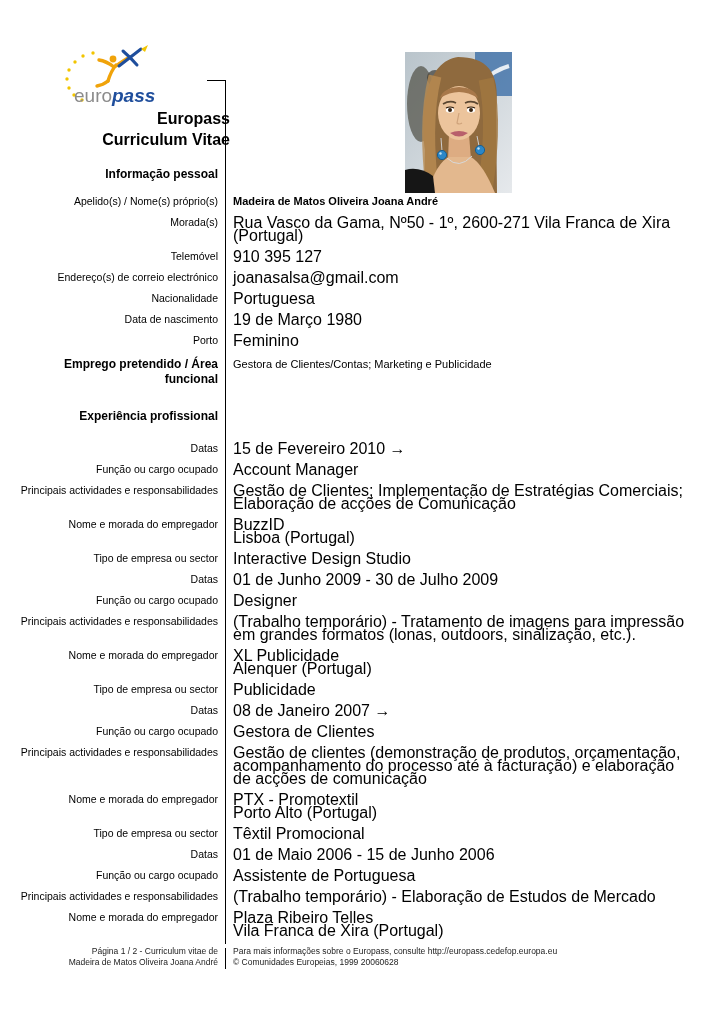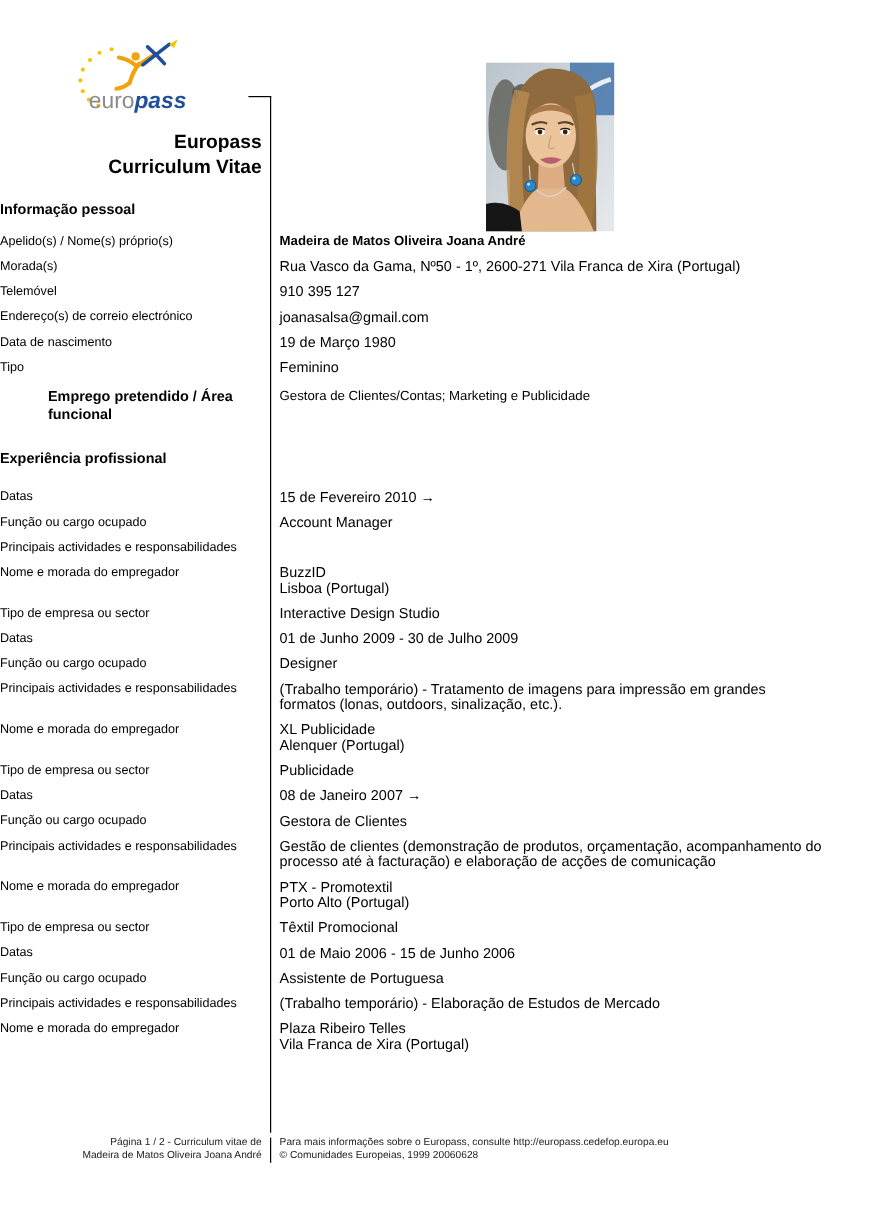--- a/index.html
+++ b/index.html
@@ -6,35 +6,35 @@
   html, body { background: #ffffff; }
   body { font-family: "Liberation Sans", sans-serif; color: #000; }
   .page { position: relative; width: 725px; height: 1024px; background: #fff; overflow: hidden; }
 
   
   .vline  { position: absolute; left: 225px; top: 80px; width: 1px; height: 864px; background: #000; }
   .bracket{ position: absolute; left: 207px; top: 80px; width: 19px; height: 1px; background: #000; }
   .footer-line { position: absolute; left: 225px; top: 948px; width: 1px; height: 21px; background: #000; }
 
   
-  .logo { position: absolute; left: 56px; top: 32px; width: 112px; height: 64px; }
-
-  
-  .doc-title { position: absolute; left: 0; top: 108px; width: 218px; text-align: right;
+  .logo { position: absolute; left: 56px; top: 44px; width: 112px; height: 64px; }
+
+  
+  .doc-title { position: absolute; left: 12px; top: 108px; width: 218px; text-align: right;
                font-weight: bold; font-size: 16px; line-height: 21px; }
 
   
   .photo { position: absolute; left: 405px; top: 52px; width: 107px; height: 141px; }
   .photo svg { display: block; width: 100%; height: 100%; }
 
   
   #content { position: absolute; top: 167px; left: 0; width: 710px; }
   .row { display: flex; margin-bottom: 8px; }
-  .label { flex: 0 0 218px; width: 218px; font-size: 10.5px; line-height: 13px; }
-  .value { margin-left: 15px; font-size: 12px; line-height: 13px; max-width: 455px; }
+  .label { flex: 0 0 218px; width: 218px; text-align: right; font-size: 10.5px; line-height: 13px; }
+  .value { margin-left: 15px; font-size: 16px; line-height: 13px; max-width: 455px; }
   .label.narrow { }
   .heading { font-weight: bold; font-size: 12px; line-height: 15px; }
   .h-personal { margin-bottom: 13px; }
   .name-value { font-weight: bold; font-size: 11px; }
   .employment-row { margin-top: 10px; margin-bottom: 0; }
   .employment-label { font-weight: bold; font-size: 12px; line-height: 15px; padding-left: 40px; }
   .employment-value { font-weight: normal; font-size: 11px; line-height: 15px; }
   .h-exp { margin-top: 22px; margin-bottom: 0; }
   .entry { margin-top: 18px; }
   .entry + .entry { margin-top: 5px; }
@@ -157,25 +157,29 @@
     </div>
     <div class="row">
       <div class="label">Telemóvel</div>
       <div class="value">910 395 127</div>
     </div>
     <div class="row">
       <div class="label">Endereço(s) de correio electrónico</div>
       <div class="value">joanasalsa@gmail.com</div>
     </div>
     <div class="row">
+      <div class="label">Nacionalidade</div>
+      <div class="value">Portuguesa</div>
+    </div>
+    <div class="row">
       <div class="label">Data de nascimento</div>
       <div class="value">19 de Março 1980</div>
     </div>
     <div class="row">
-      <div class="label">Tipo</div>
+      <div class="label">Porto</div>
       <div class="value">Feminino</div>
     </div>
 
     <div class="row employment-row">
       <div class="label employment-label">Emprego pretendido / Área funcional</div>
       <div class="value employment-value">Gestora de Clientes/Contas; Marketing e Publicidade</div>
     </div>
 
     <div class="row h-exp">
       <div class="label heading">Experiência profissional</div>
@@ -185,20 +189,21 @@
       <div class="row">
         <div class="label">Datas</div>
         <div class="value">15 de Fevereiro 2010 →</div>
       </div>
       <div class="row">
         <div class="label">Função ou cargo ocupado</div>
         <div class="value">Account Manager</div>
       </div>
       <div class="row">
         <div class="label narrow">Principais actividades e responsabilidades</div>
+        <div class="value">Gestão de Clientes; Implementação de Estratégias Comerciais; Elaboração de acções de Comunicação</div>
       </div>
       <div class="row">
         <div class="label">Nome e morada do empregador</div>
         <div class="value">
           <div>BuzzID</div>
           <div>Lisboa (Portugal)</div>
         </div>
       </div>
       <div class="row">
         <div class="label">Tipo de empresa ou sector</div>

